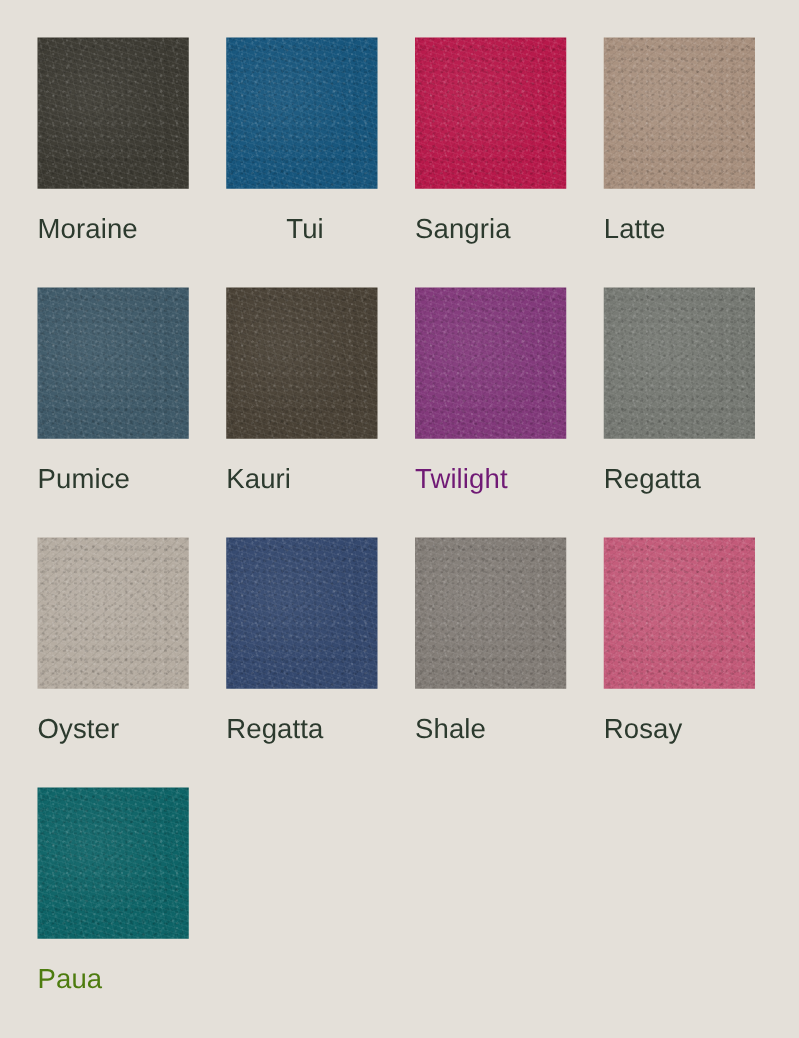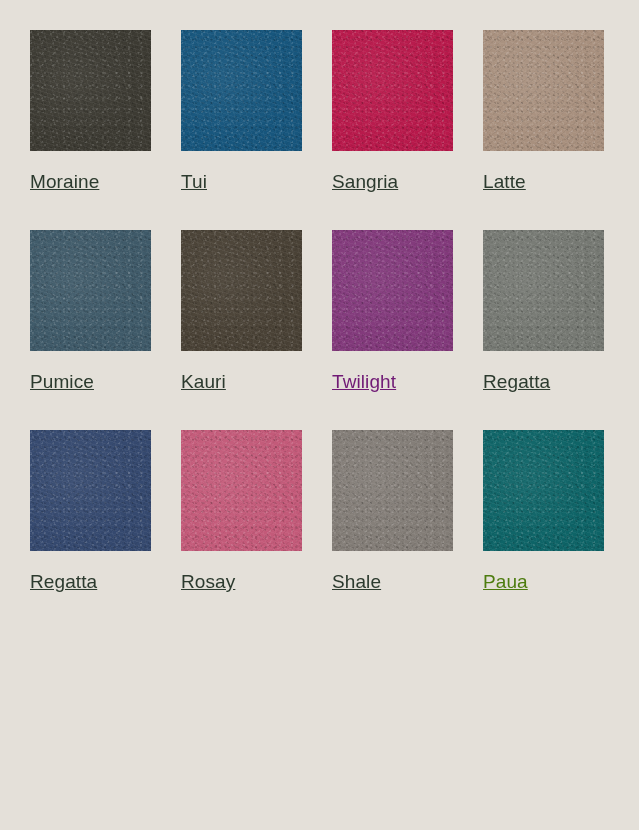--- a/index.html
+++ b/index.html
@@ -76,41 +76,40 @@
     background-image:
       repeating-linear-gradient(17deg,  rgba(255,255,255,0.045) 0 1px, transparent 1px 4px),
       repeating-linear-gradient(-41deg, rgba(0,0,0,0.045) 0 1px, transparent 1px 5px),
       repeating-linear-gradient(76deg,  rgba(255,255,255,0.035) 0 1px, transparent 1px 6px),
       radial-gradient(ellipse at 35% 40%, rgba(255,255,255,0.05), transparent 62%);
     pointer-events: none;
   }
 
   .swatch-label {
     margin-top: 21px;
-    font-size: 19px;
+    font-size: 22px;
     line-height: 1;
     letter-spacing: 0.1px;
     color: #2c3a2e;
     font-weight: 400;
     white-space: nowrap;
-    text-decoration: underline;
   }
 </style>
 </head>
 <body style="background: rgb(228, 224, 217);">
 
 <div class="swatch-page">
   <div class="swatch-grid">
       <div class="swatch-cell">
         <div class="swatch-chip" style="background: rgb(61, 59, 51);"></div>
         <div class="swatch-label" style="color: rgb(44, 58, 46);">Moraine</div>
       </div>
       <div class="swatch-cell">
         <div class="swatch-chip" style="background: rgb(23, 86, 125);"></div>
-        <div class="swatch-label" style="color: rgb(44, 58, 46);">Tui</div>
+        <div class="swatch-label" style="color: rgb(44, 58, 46); margin-left: 48px;">Tui</div>
       </div>
       <div class="swatch-cell">
         <div class="swatch-chip" style="background: rgb(184, 25, 75);"></div>
         <div class="swatch-label" style="color: rgb(44, 58, 46);">Sangria</div>
       </div>
       <div class="swatch-cell">
         <div class="swatch-chip" style="background: rgb(168, 144, 126);"></div>
         <div class="swatch-label" style="color: rgb(44, 58, 46);">Latte</div>
       </div>
       <div class="swatch-cell">
@@ -123,29 +122,33 @@
       </div>
       <div class="swatch-cell">
         <div class="swatch-chip" style="background: rgb(130, 57, 123);"></div>
         <div class="swatch-label" style="color: #701a75;">Twilight</div>
       </div>
       <div class="swatch-cell">
         <div class="swatch-chip" style="background: rgb(118, 121, 115);"></div>
         <div class="swatch-label" style="color: rgb(44, 58, 46);">Regatta</div>
       </div>
       <div class="swatch-cell">
+        <div class="swatch-chip" style="background: rgb(181, 172, 161);"></div>
+        <div class="swatch-label" style="color: rgb(44, 58, 46);">Oyster</div>
+      </div>
+      <div class="swatch-cell">
         <div class="swatch-chip" style="background: rgb(53, 73, 111);"></div>
         <div class="swatch-label" style="color: rgb(44, 58, 46);">Regatta</div>
       </div>
       <div class="swatch-cell">
+        <div class="swatch-chip" style="background: rgb(131, 125, 119);"></div>
+        <div class="swatch-label" style="color: rgb(44, 58, 46);">Shale</div>
+      </div>
+      <div class="swatch-cell">
         <div class="swatch-chip" style="background: rgb(195, 90, 121);"></div>
         <div class="swatch-label" style="color: rgb(44, 58, 46);">Rosay</div>
-      </div>
-      <div class="swatch-cell">
-        <div class="swatch-chip" style="background: rgb(131, 125, 119);"></div>
-        <div class="swatch-label" style="color: rgb(44, 58, 46);">Shale</div>
       </div>
       <div class="swatch-cell">
         <div class="swatch-chip" style="background: rgb(14, 100, 103);"></div>
         <div class="swatch-label" style="color: #4d7c0f;">Paua</div>
       </div>
     </div>
 </div>
 
 </body></html>

